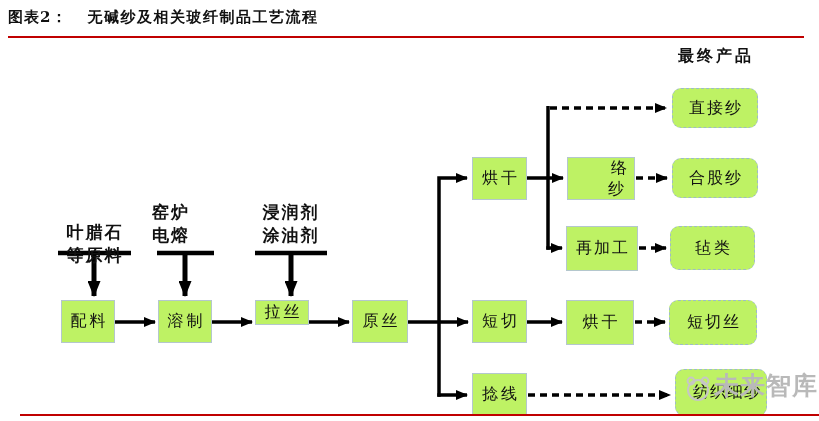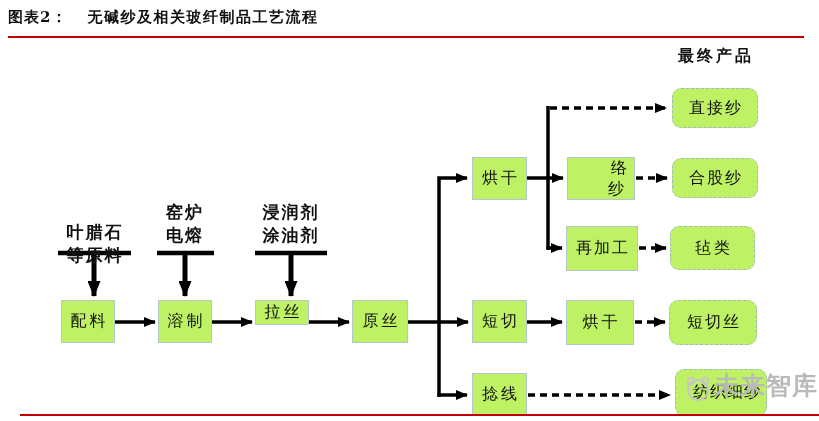--- a/index.html
+++ b/index.html
@@ -12,21 +12,21 @@
   .figure-label{font-weight:bold;font-size:15px;letter-spacing:1px;}
   .figure-title{font-weight:bold;font-size:15px;letter-spacing:1.5px;margin-left:20px;}
   .rule-top{position:absolute;left:8px;top:36px;width:796px;height:2px;background:#c00000;z-index:5;}
   .rule-bottom{position:absolute;left:20px;top:414px;width:799px;height:2px;background:#c00000;z-index:5;}
   
   .final-header{position:absolute;left:666px;top:46px;width:100px;text-align:center;
     font-weight:bold;font-size:16px;letter-spacing:3px;z-index:2;}
   .input-label{position:absolute;top:201px;text-align:center;font-size:17px;font-weight:600;
     line-height:1.38;letter-spacing:2px;z-index:2;}
   #input1{left:49px;width:92px;margin-top:20px;}
-  #input2{left:139px;width:92px;}
+  #input2{left:125px;width:92px;}
   #input3{left:245px;width:92px;}
   .input-label span{display:block;}
   
   .node{position:absolute;display:flex;align-items:center;justify-content:center;
     background:#bef264;border:1.6px solid #b4c7cd;font-size:16px;letter-spacing:3px;
     text-indent:3px;color:#111;z-index:2;box-sizing:border-box;}
   .node.dashed{border:1.6px dashed #9fbbc7;border-radius:9px;}
   #n-peiliao   {left:61px;top:300px;width:54px;height:43px;}
   #n-rongzhi   {left:158px;top:300px;width:54px;height:43px;}
   #n-lasi      {left:255px;top:300px;width:54px;height:25px;}

